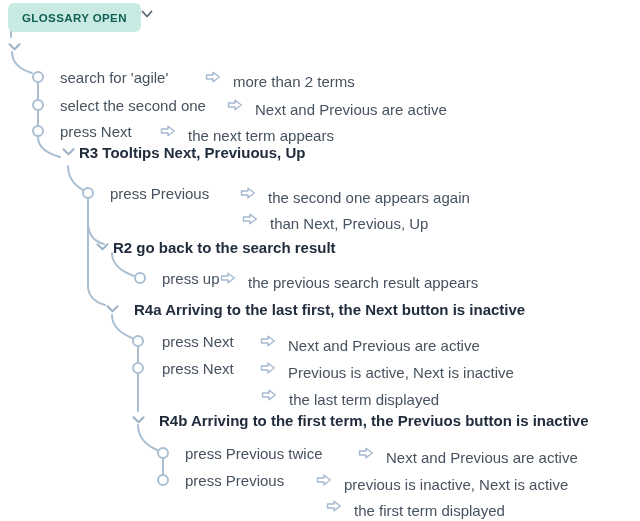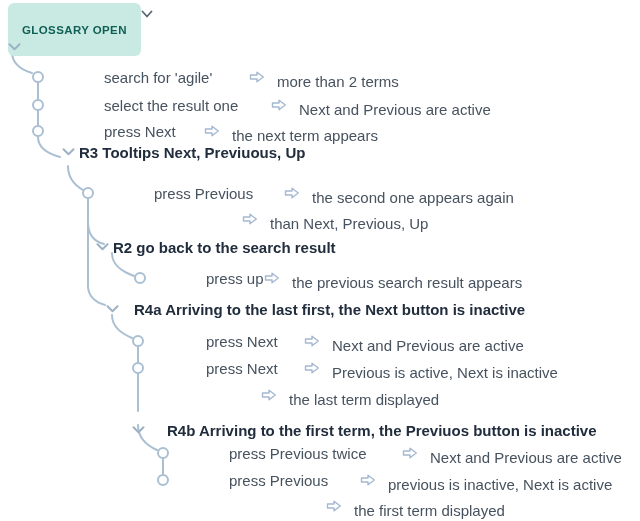--- a/index.html
+++ b/index.html
@@ -2,39 +2,39 @@
 <html><head>
 <meta charset="utf-8">
 <style>
   html,body{margin:0;padding:0;background:#ffffff;}
   .canvas{
     position:relative;width:640px;height:521px;overflow:hidden;background:#ffffff;
     font-family:"Liberation Sans","DejaVu Sans",sans-serif;
   }
   .connectors{position:absolute;left:0;top:0;pointer-events:none;}
   .badge{
-    position:absolute;left:8px;top:3px;height:21px;padding:16px 14px;
+    position:absolute;left:8px;top:3px;height:21px;padding:4px 14px;
     background:#c9eae3;border-radius:6px;display:flex;align-items:center;cursor:pointer;
   }
   .badge span{
     font-size:11.5px;font-weight:bold;letter-spacing:.4px;color:#0f5f55;
   }
   .badge-chevron{position:absolute;left:141px;top:10px;}
   .title-row{
     position:absolute;height:20px;display:flex;align-items:center;cursor:pointer;
   }
   .title-row .expander{flex:0 0 auto;display:block;}
   .title-row b{
     font-size:15px;font-weight:bold;color:#212d3d;white-space:nowrap;
   }
   .step-row{
     position:absolute;height:20px;display:flex;align-items:center;cursor:pointer;
   }
   .step-row .action{
-    font-size:15px;color:#47525f;white-space:nowrap;display:inline-block;margin-left:44px;
+    font-size:15px;color:#47525f;white-space:nowrap;display:inline-block;
   }
   .step-row .arrow{flex:0 0 auto;display:block;margin-right:12px;}
   .step-row .result{
     font-size:15px;color:#47525f;white-space:nowrap;margin-top:8px;
   }
 </style>
 </head>
 <body>
 
 <div class="canvas">
@@ -97,37 +97,37 @@
     <b>R2 go back to the search result</b>
   </div>
 
   <div class="title-row" style="left:106px;top:299px;gap:15px">
     <svg class="expander" width="13" height="8" viewBox="0 0 13 8">
       <polyline points="1.5,1.3 6.5,6.3 11.5,1.3" fill="none" stroke="#9eb2c6" stroke-width="2" stroke-linecap="round" stroke-linejoin="round"></polyline>
     </svg>
     <b>R4a Arriving to the last first, the Next button is inactive</b>
   </div>
 
-  <div class="title-row" style="left:132px;top:420px;gap:22px">
+  <div class="title-row" style="left:132px;top:410px;gap:14px">
     <svg class="expander" width="13" height="8" viewBox="0 0 13 8">
       <polyline points="1.5,1.3 6.5,6.3 11.5,1.3" fill="none" stroke="#9eb2c6" stroke-width="2" stroke-linecap="round" stroke-linejoin="round"></polyline>
     </svg>
     <b>R4b Arriving to the first term, the Previuos button is inactive</b>
   </div>
 
   <div class="step-row" style="left:60px;top:67px">
     <span class="action" style="min-width:145px">search for 'agile'</span>
     <svg class="arrow" width="16" height="14" viewBox="0 0 16 14">
       <path d="M1.5,5 H8 V2.2 L14.3,7 L8,11.8 V9 H1.5 Z" fill="#ffffff" stroke="#a4b8d0" stroke-width="1.4" stroke-linejoin="round"></path>
     </svg>
     <span class="result">more than 2 terms</span>
   </div>
 
   <div class="step-row" style="left:60px;top:95px">
-    <span class="action" style="min-width:167px">select the result one</span>
+    <span class="action" style="min-width:167px">select the second one</span>
     <svg class="arrow" width="16" height="14" viewBox="0 0 16 14">
       <path d="M1.5,5 H8 V2.2 L14.3,7 L8,11.8 V9 H1.5 Z" fill="#ffffff" stroke="#a4b8d0" stroke-width="1.4" stroke-linejoin="round"></path>
     </svg>
     <span class="result">Next and Previous are active</span>
   </div>
 
   <div class="step-row" style="left:60px;top:121px">
     <span class="action" style="min-width:100px">press Next</span>
     <svg class="arrow" width="16" height="14" viewBox="0 0 16 14">
       <path d="M1.5,5 H8 V2.2 L14.3,7 L8,11.8 V9 H1.5 Z" fill="#ffffff" stroke="#a4b8d0" stroke-width="1.4" stroke-linejoin="round"></path>

